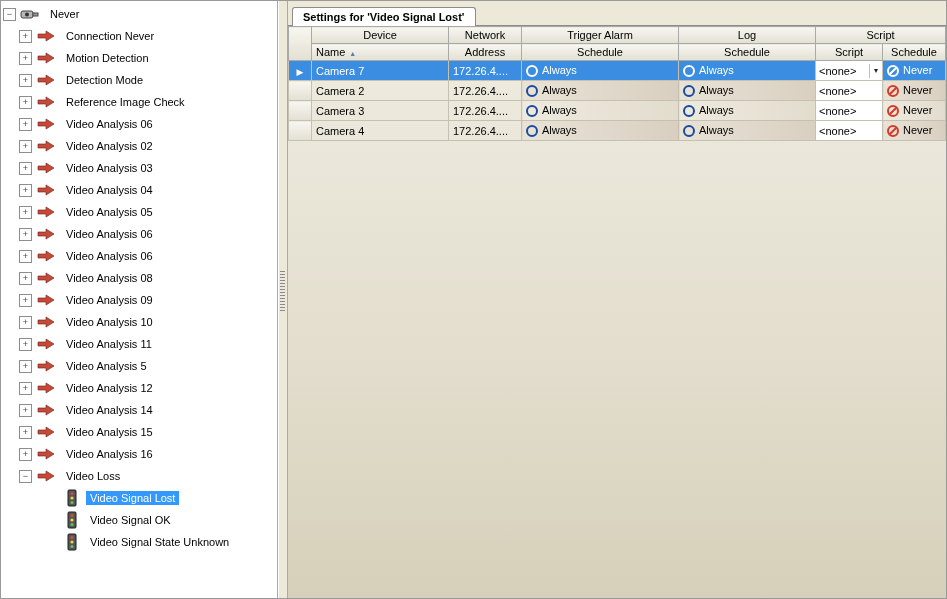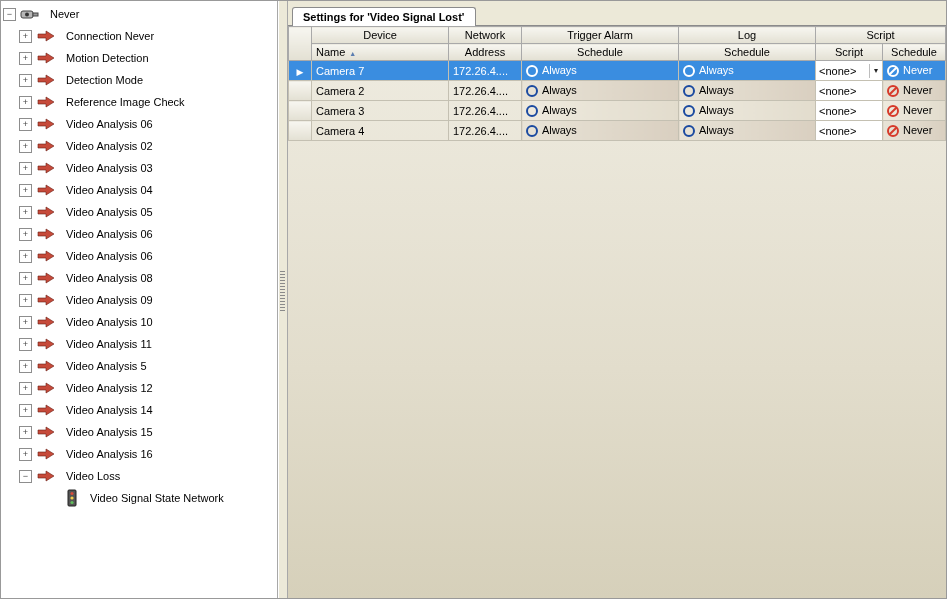--- a/index.html
+++ b/index.html
@@ -243,31 +243,55 @@
           </div>
           <div class="tree-node depth1">
             <span class="exp">−</span>
             <span class="arrow-ico">
               <svg width="20" height="12" viewBox="0 0 20 12">
                 <path d="M2 4 L10 4 L10 1 L18 6 L10 11 L10 8 L2 8 Z" fill="#c64a3a" stroke="#6a1c12" stroke-width="0.6"></path>
               </svg>
             </span>
             <span class="label">Video Loss</span>
           </div>
+          <div class="tree-node depth2 selected">
+            <span class="exp blank"></span>
+            <span class="tl-ico">
+              <svg width="12" height="18" viewBox="0 0 12 18">
+                <rect x="2" y="1" width="8" height="16" rx="1" fill="#555" stroke="#222"></rect>
+                <circle cx="6" cy="4.5" r="1.6" fill="#d94c3a"></circle>
+                <circle cx="6" cy="9" r="1.6" fill="#f4cf4b"></circle>
+                <circle cx="6" cy="13.5" r="1.6" fill="#5fbf5a"></circle>
+              </svg>
+            </span>
+            <span class="label">Video Signal Lost</span>
+          </div>
           <div class="tree-node depth2">
             <span class="exp blank"></span>
             <span class="tl-ico">
               <svg width="12" height="18" viewBox="0 0 12 18">
                 <rect x="2" y="1" width="8" height="16" rx="1" fill="#555" stroke="#222"></rect>
                 <circle cx="6" cy="4.5" r="1.6" fill="#d94c3a"></circle>
                 <circle cx="6" cy="9" r="1.6" fill="#f4cf4b"></circle>
                 <circle cx="6" cy="13.5" r="1.6" fill="#5fbf5a"></circle>
               </svg>
             </span>
-            <span class="label">Video Signal State Network</span>
+            <span class="label">Video Signal OK</span>
+          </div>
+          <div class="tree-node depth2">
+            <span class="exp blank"></span>
+            <span class="tl-ico">
+              <svg width="12" height="18" viewBox="0 0 12 18">
+                <rect x="2" y="1" width="8" height="16" rx="1" fill="#555" stroke="#222"></rect>
+                <circle cx="6" cy="4.5" r="1.6" fill="#d94c3a"></circle>
+                <circle cx="6" cy="9" r="1.6" fill="#f4cf4b"></circle>
+                <circle cx="6" cy="13.5" r="1.6" fill="#5fbf5a"></circle>
+              </svg>
+            </span>
+            <span class="label">Video Signal State Unknown</span>
           </div>
         </div>
     </div>
   </div>
 
   <div class="splitter">
       <div class="grip"></div>
     </div>
 
   <div class="main">

